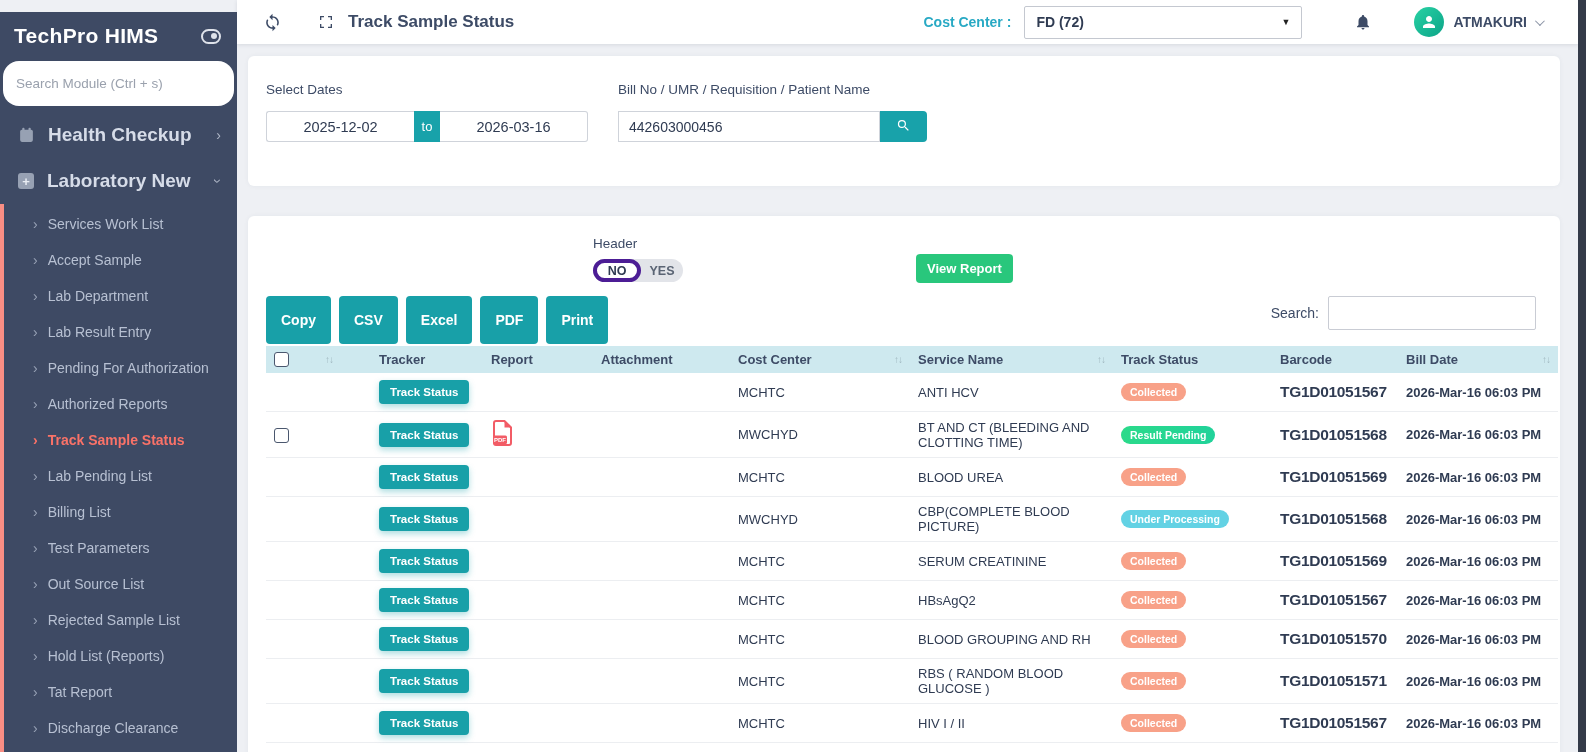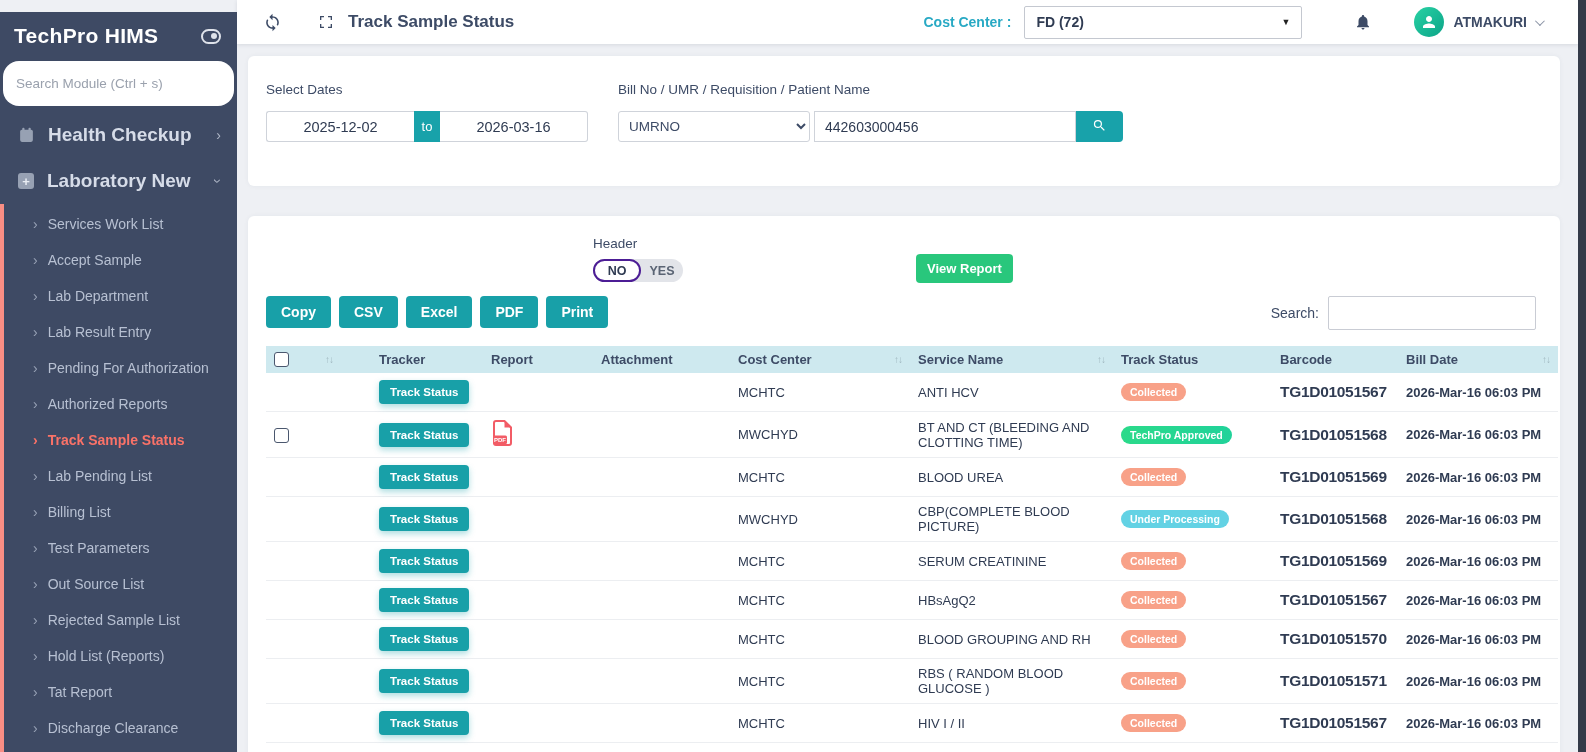--- a/index.html
+++ b/index.html
@@ -71,25 +71,25 @@
   .date-input.to { border-radius: 0 3px 3px 0; border-left: none; }
   .to-badge { width: 26px; height: 31px; background: #18a2aa; color: #fff; font-size: 13px; display: flex; align-items: center; justify-content: center; }
   .bill-group { display: flex; }
   .umr-select { width: 192px; height: 31px; border: 1px solid #cfd3da; border-radius: 3px; font-size: 13.5px; color: #3d4b66; padding: 0 6px; margin-right: 4px; background: #fff; outline: none; font-family: "Liberation Sans", sans-serif; }
   .bill-input { width: 262px; height: 31px; border: 1px solid #cfd3da; padding: 0 10px; font-size: 14px; color: #2f3b52; outline: none; font-family: "Liberation Sans", sans-serif; }
   .search-btn { width: 47px; height: 31px; background: #18a2aa; border: none; border-radius: 0 4px 4px 0; display: flex; align-items: center; justify-content: center; cursor: pointer; }
 
   .table-card { position: relative; margin-top: 30px; padding: 130px 0 26px 0; }
   .header-toggle-label { position: absolute; left: 345px; top: 20px; font-size: 13.5px; }
   .toggle { position: absolute; left: 345px; top: 43px; width: 90px; height: 23px; background: #e2e4e9; border-radius: 12px; display: flex; align-items: center; cursor: pointer; }
-  .toggle .no { width: 48px; height: 23px; background: #fff; border: 2px solid #4c1d95; border-radius: 12px; display: flex; align-items: center; justify-content: center; font-size: 12.5px; font-weight: 700; color: #2f3b52; }
+  .toggle .no { width: 48px; height: 23px; background: #fff; border: 4px solid #4c1d95; border-radius: 12px; display: flex; align-items: center; justify-content: center; font-size: 12.5px; font-weight: 700; color: #2f3b52; }
   .toggle .yes { flex: 1; text-align: center; font-size: 12.5px; color: #5a6474; font-weight: 600; }
   .view-report-btn { position: absolute; left: 668px; top: 38px; height: 29px; padding: 0 11px; background: #29c77c; color: #fff; border: none; border-radius: 4px; font-size: 13px; font-weight: 600; cursor: pointer; font-family: "Liberation Sans", sans-serif; }
   .export-row { position: absolute; left: 18px; top: 80px; display: flex; gap: 8px; }
-  .export-btn { height: 32px; padding: 0 15px; background: #18a0a8; color: #fff; border: none; border-radius: 4px; font-size: 14px; font-weight: 700; cursor: pointer; font-family: "Liberation Sans", sans-serif; }
+  .export-btn { height: 48px; padding: 0 15px; background: #18a0a8; color: #fff; border: none; border-radius: 4px; font-size: 14px; font-weight: 700; cursor: pointer; font-family: "Liberation Sans", sans-serif; }
   .table-search { position: absolute; right: 24px; top: 80px; display: flex; align-items: center; gap: 9px; }
   .table-search label { font-size: 14px; color: #3d4b66; }
   .table-search input { width: 208px; height: 34px; border: 1px solid #c9ccd4; border-radius: 2px; padding: 0 8px; font-size: 14px; outline: none; font-family: "Liberation Sans", sans-serif; }
 
   table { width: 1292px; margin-left: 18px; border-collapse: collapse; table-layout: fixed; }
   thead th { background: #cee9ef; padding: 5px 8px; font-size: 13px; font-weight: 700; color: #3d4b66; text-align: left; height: 27px; }
   th:nth-child(1){width:105px} th:nth-child(2){width:112px} th:nth-child(3){width:110px}
   th:nth-child(4){width:137px} th:nth-child(5){width:180px} th:nth-child(6){width:203px}
   th:nth-child(7){width:159px} th:nth-child(8){width:126px} th:nth-child(9){width:160px}
   .th-inner { display: flex; align-items: center; justify-content: space-between; }
@@ -244,23 +244,20 @@
       <div class="filter-label">Select Dates</div>
       <div class="date-group">
         <input class="date-input from" value="2025-12-02" style="">
         <span class="to-badge">to</span>
         <input class="date-input to" value="2026-03-16" style="">
       </div>
     </div>
     <div>
       <div class="filter-label">Bill No / UMR / Requisition / Patient Name</div>
       <div class="bill-group">
-        <select class="umr-select">
-          <option>UMRNO</option>
-        </select>
         <input class="bill-input" value="442603000456" style="">
         <button class="search-btn">
           <span>
             <svg viewBox="0 0 24 24" width="15" height="15" fill="#fff">
                 <path d="M15.5 14h-.79l-.28-.27A6.47 6.47 0 0 0 16 9.5 6.5 6.5 0 1 0 9.5 16c1.61 0 3.09-.59 4.23-1.57l.27.28v.79l5 4.99L20.49 19l-4.99-5zm-6 0A4.5 4.5 0 1 1 14 9.5 4.5 4.5 0 0 1 9.5 14z"></path>
               </svg>
           </span>
         </button>
       </div>
     </div>
@@ -378,21 +375,21 @@
           <path d="M5 2 h8.5 l6.5 6.5 V24 a2 2 0 0 1 -2 2 H5 a2 2 0 0 1 -2 -2 V4 a2 2 0 0 1 2 -2 z" fill="none" stroke="#f25c66" stroke-width="2"></path>
           <path d="M13.5 2 v6.5 H20 z" fill="#f25c66"></path>
           <rect x="2" y="16.5" width="14" height="8.5" rx="1.5" fill="#f25c66"></rect>
           <text x="9" y="23" font-size="6" font-weight="bold" fill="#ffffff" text-anchor="middle" font-family="Liberation Sans, sans-serif">PDF</text>
         </svg>
       </span>
     </td>
     <td></td>
     <td class="cell-costcenter">MWCHYD</td>
     <td class="cell-service">BT AND CT (BLEEDING AND CLOTTING TIME)</td>
-    <td><span class="badge badge-approved">TechPro Approved</span></td>
+    <td><span class="badge badge-approved">Result Pending</span></td>
     <td class="cell-barcode">TG1D01051568</td>
     <td class="cell-billdate">2026-Mar-16 06:03 PM</td>
   </tr>
           <tr>
     <td><span class="cbx row-cbx" style="visibility: hidden;"></span></td>
     <td><button class="btn-track">Track Status</button></td>
     <td>
       
     </td>
     <td></td>

